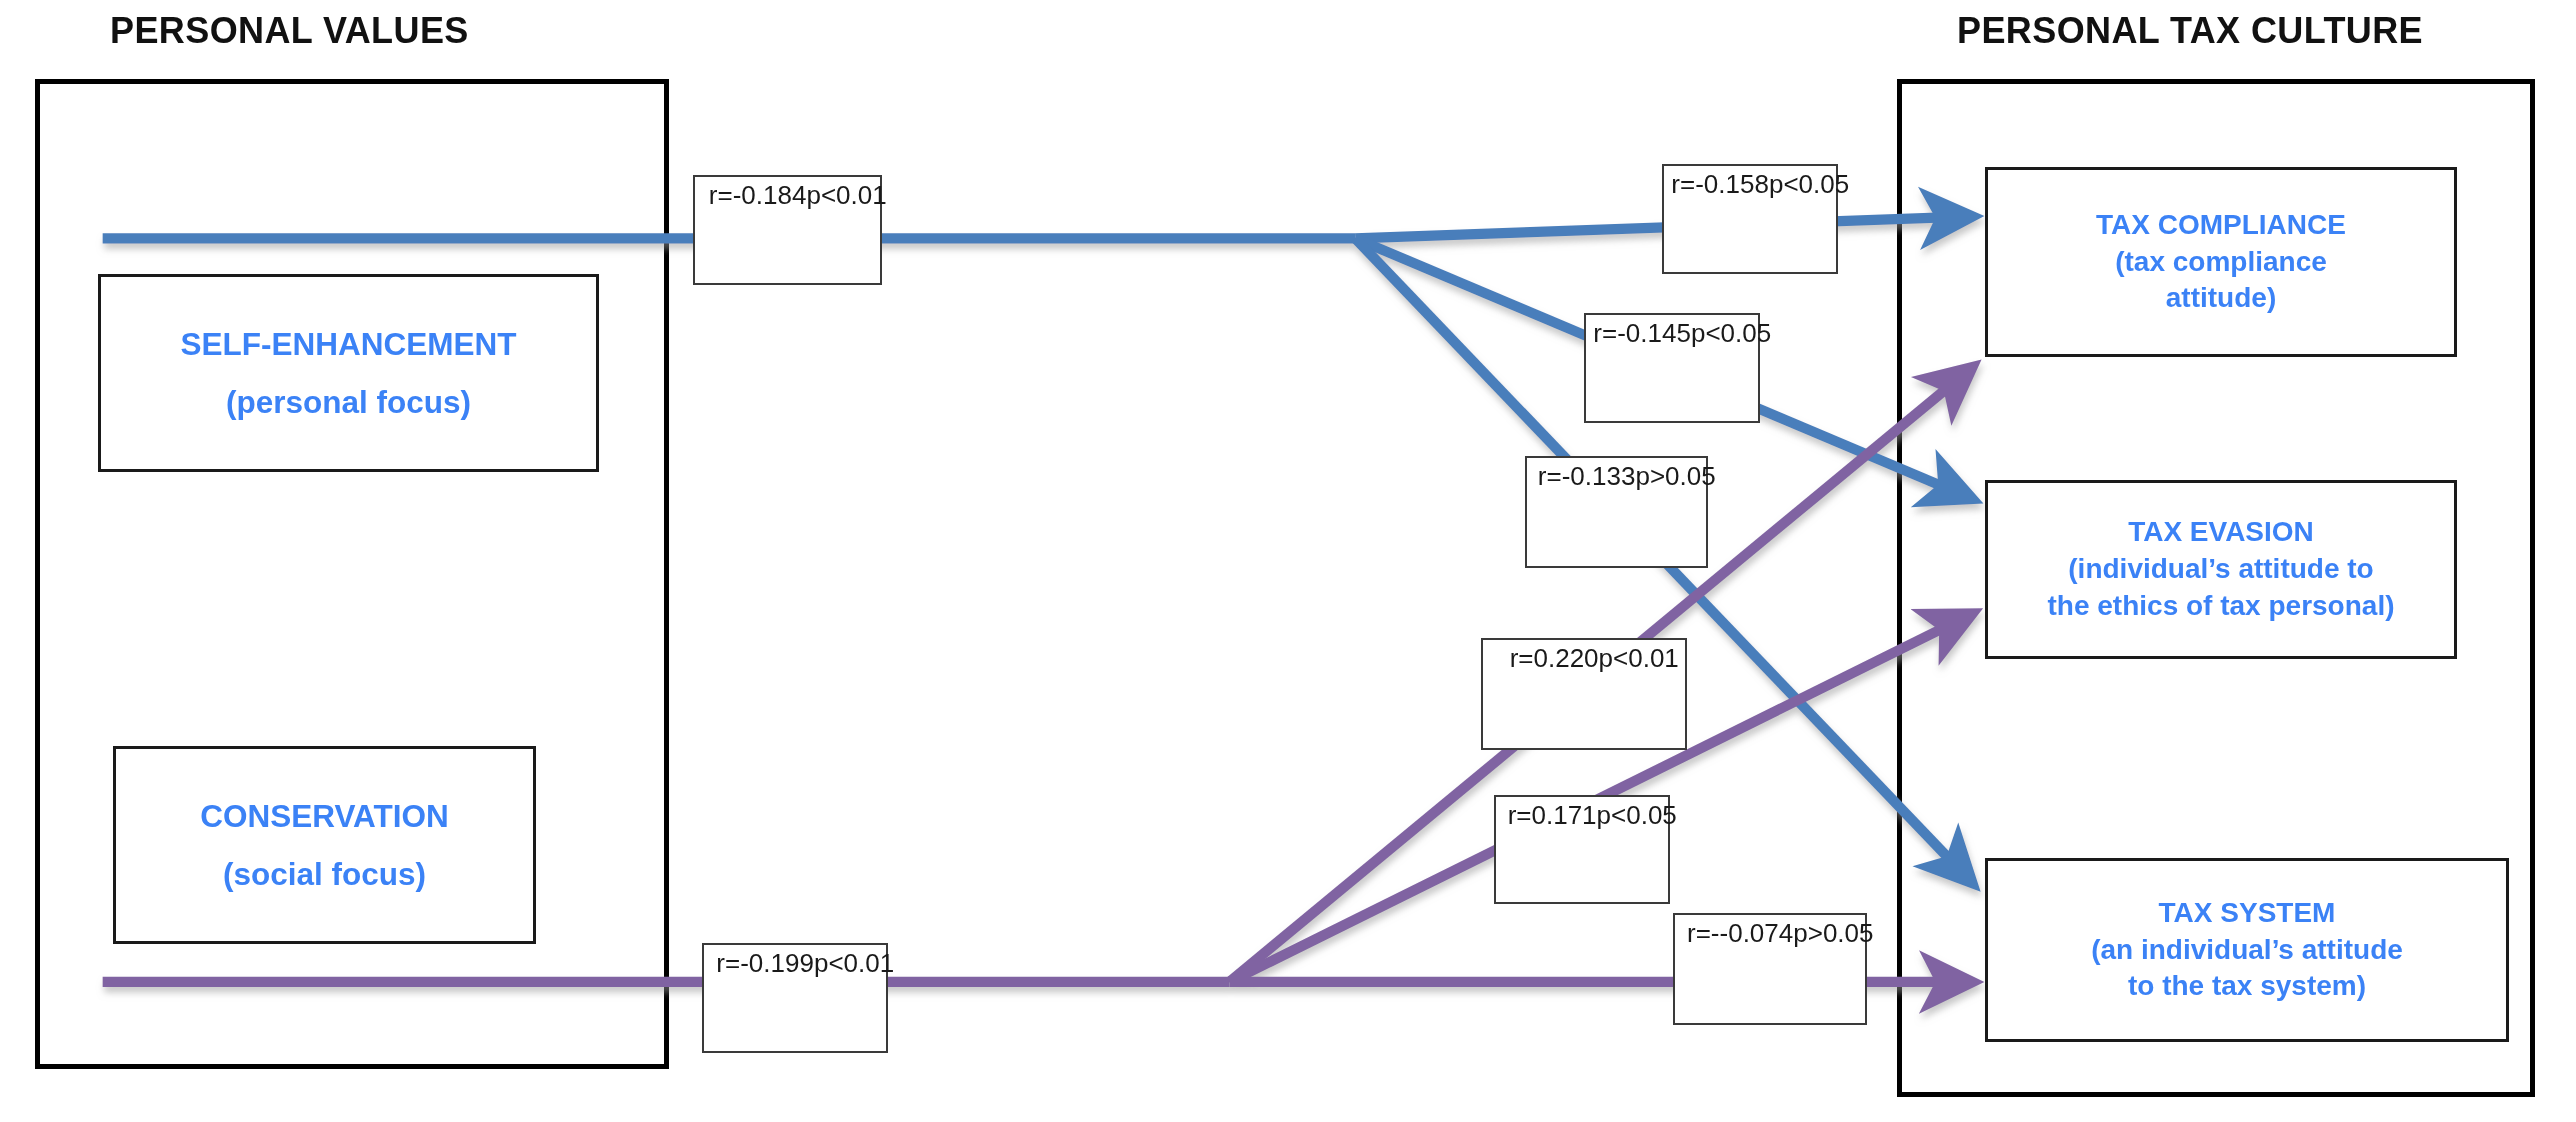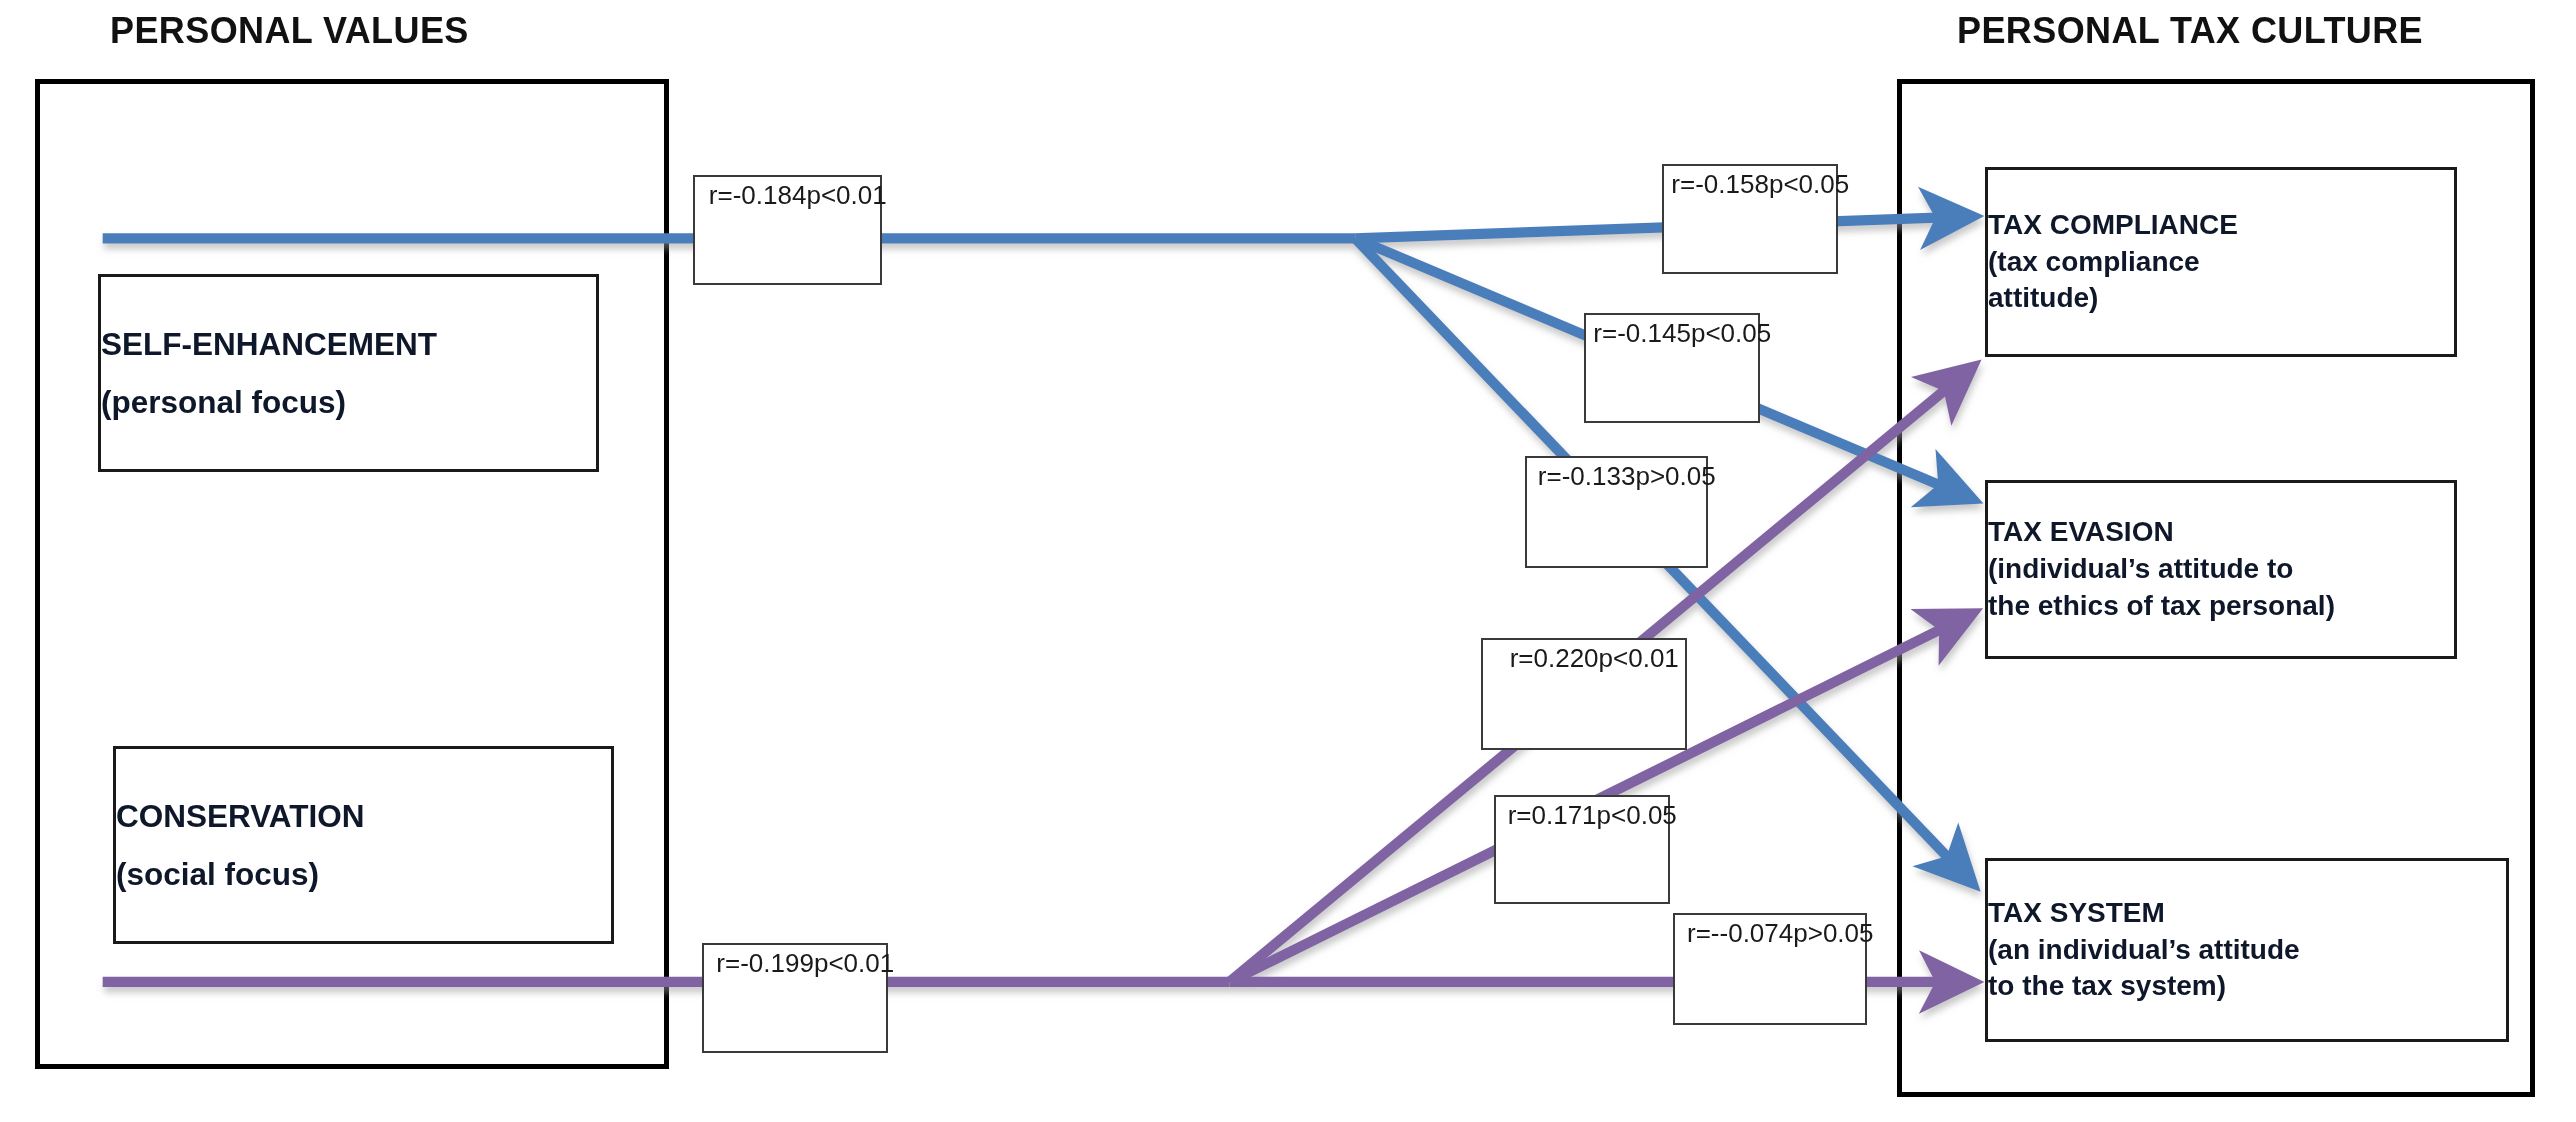--- a/index.html
+++ b/index.html
@@ -41,38 +41,38 @@
   #frame-right { left: 1897px; top: 79px; width: 638px;  height: 1018px; }
 
   
   .construct-box {
     position: absolute;
     border: 3.1px solid #1a1a1a;
     background: #ffffff;
     box-sizing: border-box;
     display: flex;
     flex-direction: column;
-    align-items: flex-start;
+    align-items: center;
     justify-content: center;
     text-align: center;
-    color: #0f172a;
+    color: #3b82f6;
     font-weight: bold;
     z-index: 6;
   }
   .construct-box .cb-line {
     display: block;
     white-space: nowrap;
   }
   .box-left .cb-line  { font-size: 31.5px; line-height: 1.15; }
   .box-left .cb-line.sub { margin-top: 21px; }
   .box-right .cb-line { font-size: 28px; line-height: 1.32; }
   .box-right .cb-line.sub { white-space: normal; }
 
   #box-self   { left: 98px;  top: 274px;  width: 501px; height: 198px; }
-  #box-cons   { left: 113px;  top: 746px;  width: 501px; height: 198px; }
+  #box-cons   { left: 113px;  top: 746px;  width: 423px; height: 198px; }
   #box-comp   { left: 1985px; top: 167px;  width: 472px; height: 190px; }
   #box-evas   { left: 1985px; top: 480px;  width: 472px; height: 179px; }
   #box-syst   { left: 1985px; top: 858px; width: 524px; height: 184px; }
 
   
   .corr-label {
     position: absolute;
     border: 2.4px solid #3a3a3a;
     background: #ffffff;
     box-sizing: border-box;

